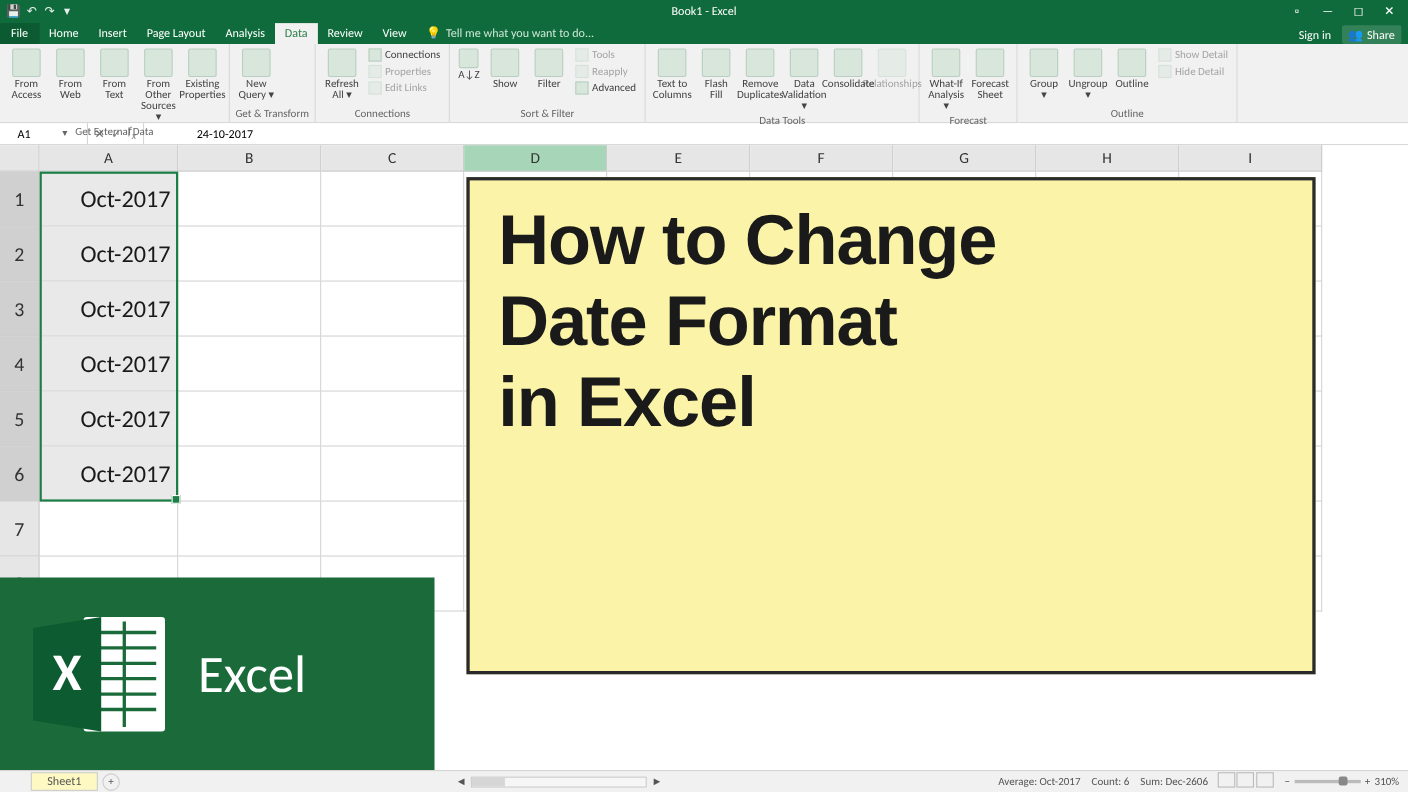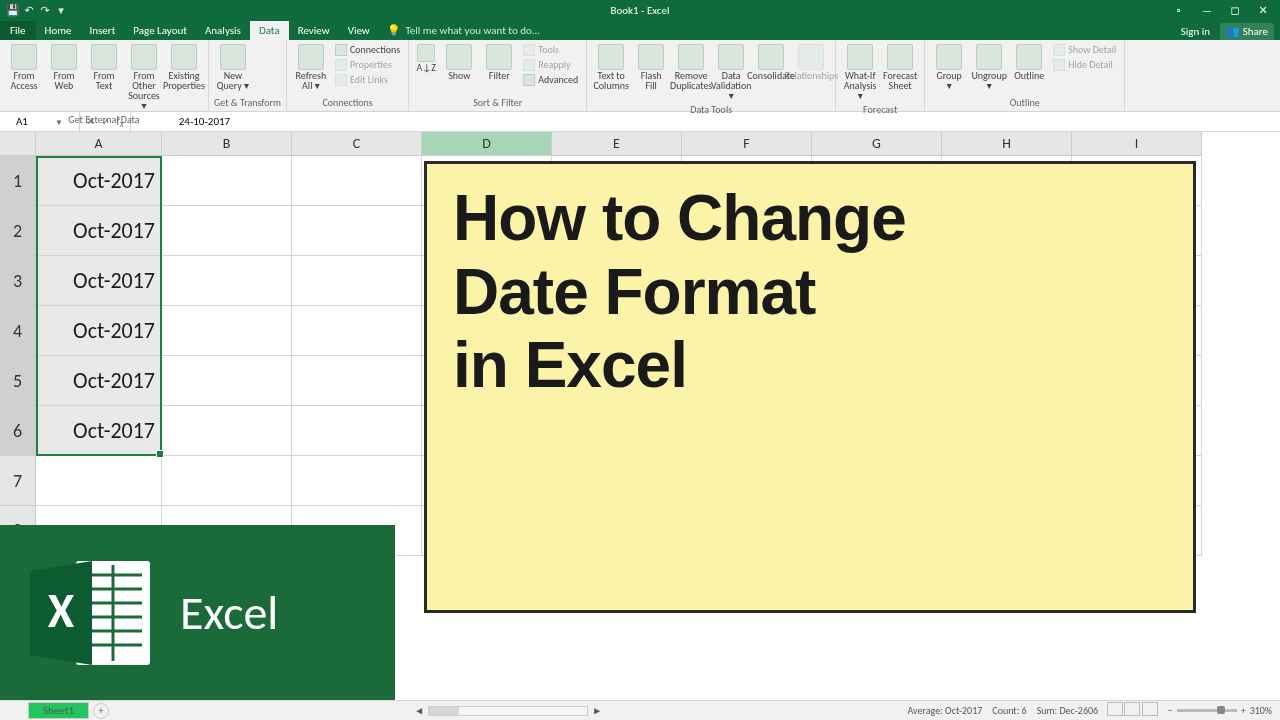--- a/index.html
+++ b/index.html
@@ -65,21 +65,21 @@
 .overlay { position:absolute; background:#fbf4a8; border:3px solid #2a2a2a; z-index:10; padding:18px 26px; }
 .overlay .text { font-size:64px; font-weight:800; line-height:1.15; color:#1a1a1a; letter-spacing:-1px; white-space:pre-line; font-family: Arial, sans-serif;}
 
 
 .logo-pane { position:absolute; left:0; bottom:0; width:395px; height:175px; background:#1b6b3a; display:flex; align-items:center; gap:24px; padding-left:26px; z-index:20;}
 .logo-pane svg { flex-shrink:0;}
 .logo-pane .word { color:#fff; font-size:48px; font-weight:300; }
 
 
 .status { position:absolute; left:0; right:0; bottom:0; height:20px; background:#f1f1f1; border-top:1px solid #d4d4d4; display:flex; align-items:center; font-size:10px; color:#555; z-index:15;}
-.status .sheet-tab { background:#22c55e; border:1px solid #ccc; padding:1px 14px; margin-left:28px; font-size:11px; cursor:pointer;}
+.status .sheet-tab { background:#fef9c3; border:1px solid #ccc; padding:1px 14px; margin-left:28px; font-size:11px; cursor:pointer;}
 .status .plus { margin-left:4px; width:16px; height:16px; border:1px solid #ccc; border-radius:50%; display:inline-flex; align-items:center; justify-content:center; cursor:pointer;}
 .status .scroll { flex:1; display:flex; justify-content:center; align-items:center; gap:4px; }
 .status .scroll .bar { width:160px; height:10px; border:1px solid #ccc; background:#f6f6f6; position:relative;}
 .status .scroll .bar::before{content:'';position:absolute;left:0;top:0;width:30px;height:100%;background:#d6d6d6;}
 .status .right { display:flex; align-items:center; gap:10px; padding-right:8px;}
 .status .views span{ width:16px;height:14px; border:1px solid #bbb; display:inline-block; margin-left:-1px; cursor:pointer;}
 .status .zoom { display:flex; align-items:center; gap:4px;}
 .status .zoom .slider{ width:60px; height:3px; background:#bbb; position:relative;}
 .status .zoom .slider::before{content:'';position:absolute; left:40px; top:-3px; width:8px;height:8px;background:#888;border-radius:2px;}
 </style>

